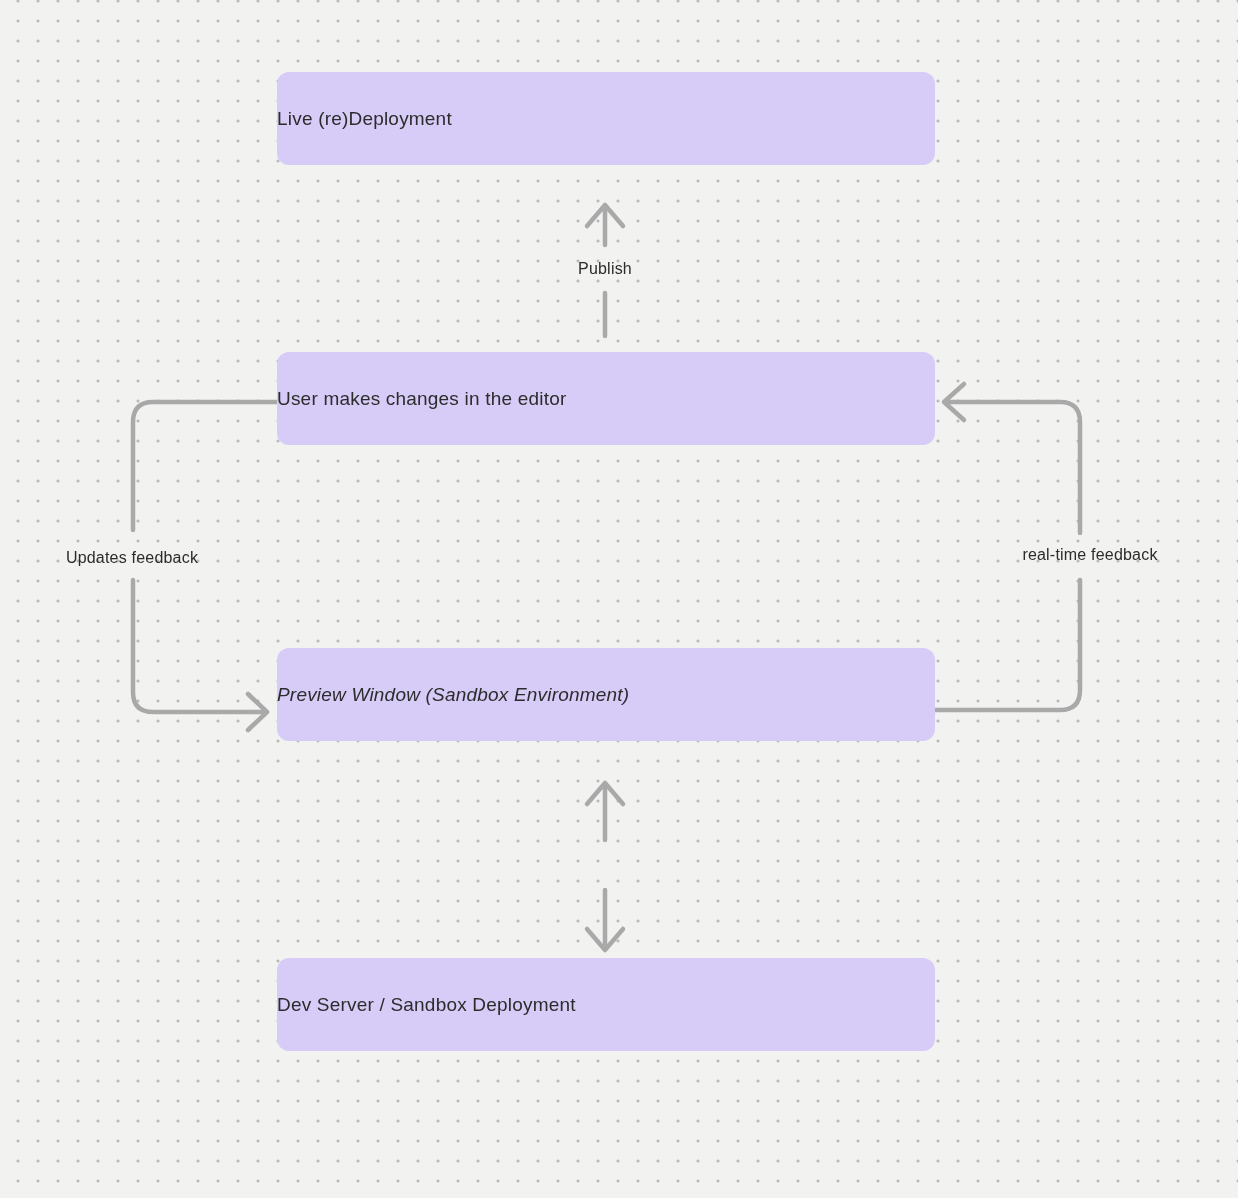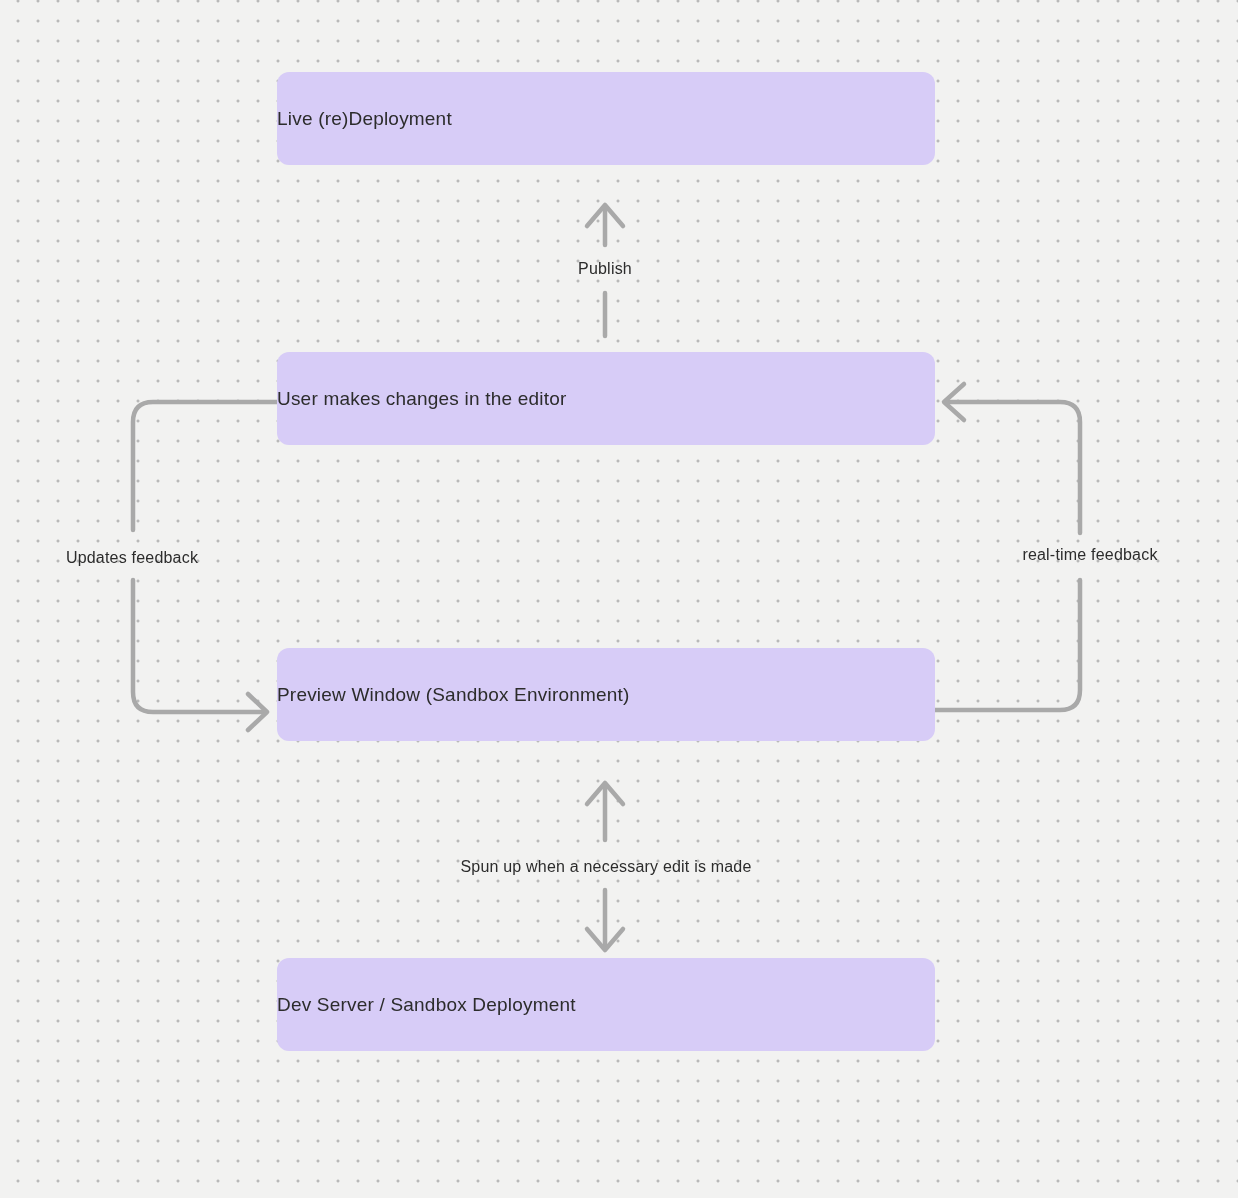--- a/index.html
+++ b/index.html
@@ -39,21 +39,21 @@
     border-radius: 12px;
     display: flex;
     align-items: center;
     color: #2c2c2c;
     font-size: 19px;
     letter-spacing: 0.2px;
     cursor: default;
   }
   .node-live     { top: 72px; }
   .node-user     { top: 352px; }
-  .node-preview  { top: 648px; }
+  .node-preview  { top: 648px; font-style: italic; }
   .node-dev      { top: 958px; }
   .edge-label {
     position: absolute;
     transform: translate(-50%, -50%);
     white-space: nowrap;
     color: #2c2c2c;
     font-size: 16px;
     letter-spacing: 0.2px;
   }
   .label-publish  { left: 605px;  top: 269px; }
@@ -109,15 +109,14 @@
   <div class="node node-dev">
     <span>Dev Server / Sandbox Deployment</span>
   </div>
 
   <div class="edge-label label-publish">Publish</div>
 
   <div class="edge-label label-updates">Updates feedback</div>
 
   <div class="edge-label label-feedback">real-time feedback</div>
 
-  <div class="edge-label label-spunup">Spun up when a necessary edit is made</div>
 
 </div>
 
 </body></html>

